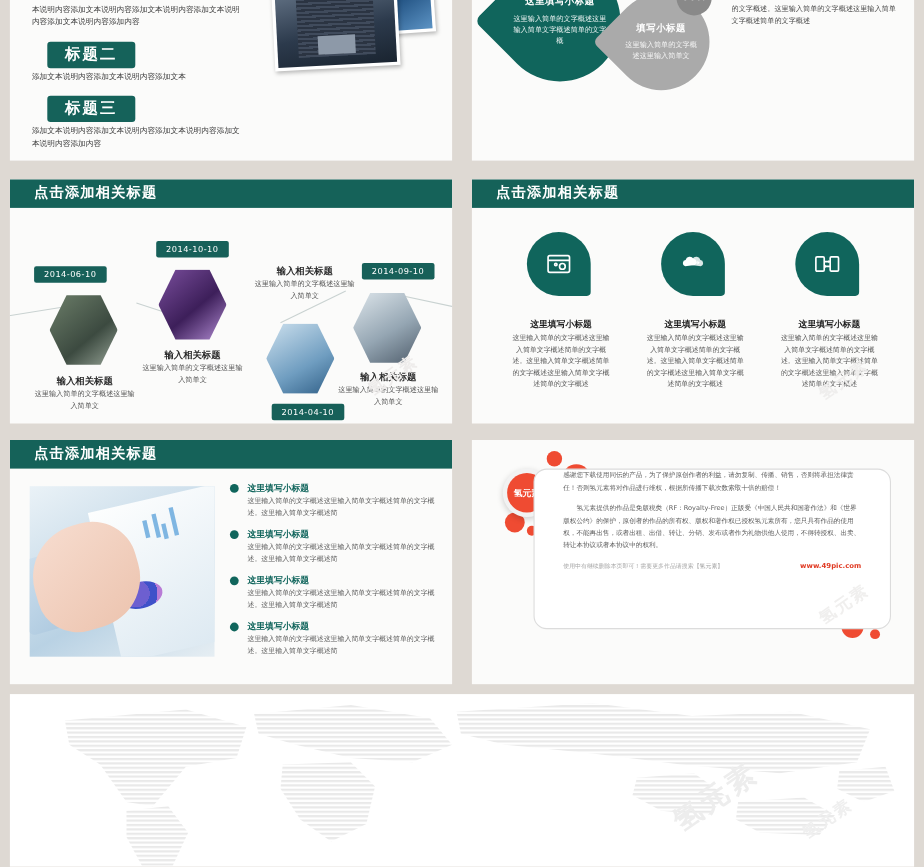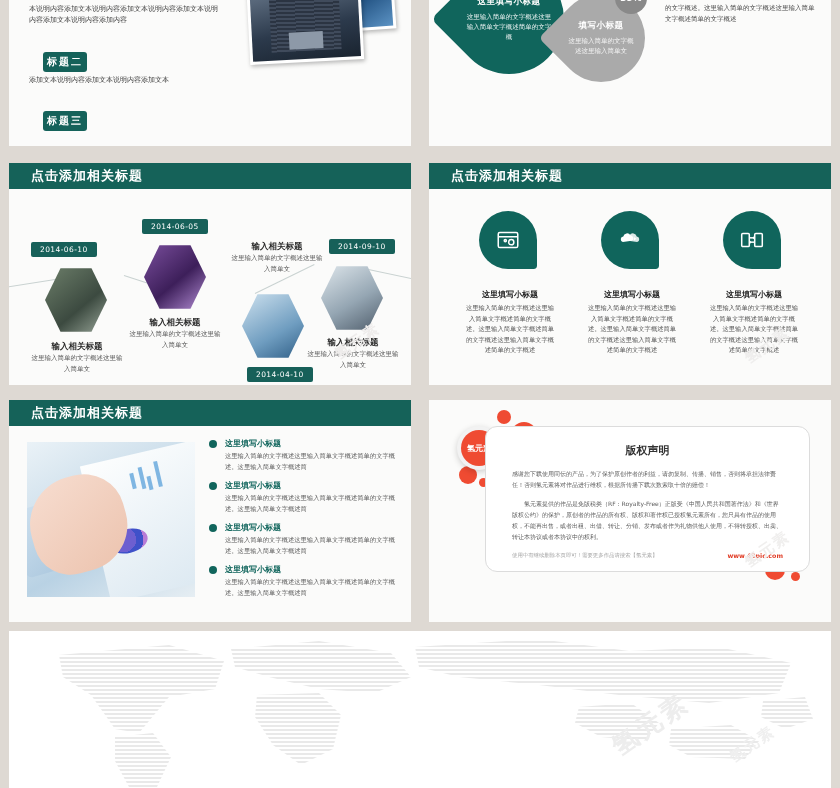--- a/index.html
+++ b/index.html
@@ -30,22 +30,22 @@
   .slide-body{position:relative;width:100%;}
 
   
   .s1-left{position:absolute;left:20px;top:0px;width:195px;}
   .s1-para{
     font-size:7px;line-height:11.5px;color:#3d3d3d;
     margin:0 0 6px 0;
   }
   .tag{
     display:inline-block;background:#15625a;color:#fff;
-    font-size:10px;font-weight:bold;padding:3px 4px;
-    border-radius:3px;margin:19px 0 3px 14px;letter-spacing:2px;
+    font-size:14px;font-weight:bold;padding:3px 16px;
+    border-radius:3px;margin:5px 0 3px 14px;letter-spacing:2px;
   }
   .s1-photos{position:absolute;left:225px;top:-38px;width:175px;height:145px;}
   .ph{position:absolute;background:#fff;box-shadow:1px 2px 4px rgba(0,0,0,.28);padding:3px;}
   .ph i{display:block;width:100%;height:100%;}
   .ph1{width:92px;height:66px;left:22px;top:36px;transform:rotate(-9deg);}
   .ph1 i{background:linear-gradient(160deg,#2b6fa8,#0e3e6e 55%,#8fbada);}
   .ph2{width:96px;height:68px;left:58px;top:40px;transform:rotate(-4deg);}
   .ph2 i{background:linear-gradient(150deg,#1d5f9c,#0d3b6b 50%,#5c93c4);position:relative;}
   .gold{position:absolute;right:5px;top:14px;width:42px;height:26px;
         background:linear-gradient(115deg,#f3c03a,#d39b14 40%,#ffe07a 70%,#c98f0d);
@@ -138,20 +138,21 @@
 
 <div class="page">
 
   <div class="slide r1 left">
     <div class="slide-body" style="height:190px;">
       <div class="s1-left">
         <p class="s1-para" style="margin-top:36px;">添加文本说明内容添加文本说明内容添加文本说明内容添加文本说明内容添加文本说明内容添加文本说明内容添加文本说明内容添加文本说明内容添加内容</p>
         <div class="tag">标题二</div>
         <p class="s1-para">添加文本说明内容添加文本说明内容添加文本</p>
         <div class="tag">标题三</div>
+        <p class="s1-para">添加文本说明内容添加文本说明内容添加文本说明内容添加文本说明内容添加内容</p>
       </div>
 
       <div class="s1-photos">
         <div class="ph ph1">
             <i></i>
           </div>
         <div class="ph ph2">
           <i>
               <span class="gold"></span>
             </i>
@@ -193,21 +194,21 @@
       <div class="tl-line" style="left:-4px;top:98px;width:62px;transform:rotate(-9deg);"></div>
       <div class="tl-line" style="left:115px;top:86px;width:68px;transform:rotate(18deg);"></div>
       <div class="tl-line" style="left:246px;top:104px;width:66px;transform:rotate(-26deg);"></div>
       <div class="tl-line" style="left:350px;top:78px;width:60px;transform:rotate(12deg);"></div>
 
       <div class="date" style="left:22px;top:53px;">2014-06-10</div>
       <div class="hex hex1" style="left:36px;top:78px;width:62px;height:66px;"></div>
       <div class="tl-h" style="left:28px;top:152px;width:80px;">输入相关标题</div>
       <div class="tl-t" style="left:22px;top:164px;width:92px;">这里输入简单的文字概述这里输入简单文</div>
 
-      <div class="date" style="left:133px;top:30px;">2014-06-05</div>
+      <div class="date" style="left:133px;top:30px;">2014-10-10</div>
       <div class="hex hex2" style="left:135px;top:55px;width:62px;height:66px;"></div>
       <div class="tl-h" style="left:126px;top:128px;width:80px;">输入相关标题</div>
       <div class="tl-t" style="left:120px;top:140px;width:92px;">这里输入简单的文字概述这里输入简单文</div>
 
       <div class="hex hex3" style="left:233px;top:104px;width:62px;height:66px;"></div>
       <div class="date" style="left:238px;top:178px;">2014-04-10</div>
       <div class="tl-h" style="left:228px;top:52px;width:80px;">输入相关标题</div>
       <div class="tl-t" style="left:222px;top:64px;width:92px;">这里输入简单的文字概述这里输入简单文</div>
 
       <div class="date" style="left:320px;top:50px;">2014-09-10</div>
@@ -302,21 +303,20 @@
       <div class="bub" style="left:30px;top:66px;width:18px;height:18px;"></div>
       <div class="bub" style="left:50px;top:78px;width:9px;height:9px;"></div>
       <div class="bub" style="left:336px;top:160px;width:20px;height:20px;"></div>
       <div class="bub" style="left:362px;top:172px;width:9px;height:9px;"></div>
 
       <div class="logo-ring">
         <div class="logo-dot">氢元素</div>
       </div>
 
       <div class="cpbox">
-        <div class="cp-title">版权声明</div>
         <p class="cp-p">感谢您下载使用同伝的产品，为了保护原创作者的利益，请勿复制、传播、销售，否则将承担法律责任！否则氢元素将对作品进行维权，根据所传播下载次数索取十倍的赔偿！</p>
         <p class="cp-p" style="text-indent:12px;">氢元素提供的作品是免版税类（RF：Royalty-Free）正版受《中国人民共和国著作法》和《世界版权公约》的保护，原创者的作品的所有权、版权和著作权已授权氢元素所有，您只具有作品的使用权，不能再出售，或者出租、出借、转让、分销、发布或者作为礼物供他人使用，不得转授权、出卖、转让本协议或者本协议中的权利。</p>
         <div class="cp-f">
           <span>使用中有继续删除本页即可！需要更多作品请搜索【氢元素】</span>
           <span class="cp-url">www.49pic.com</span>
         </div>
       </div>
     </div>
   </div>
 

